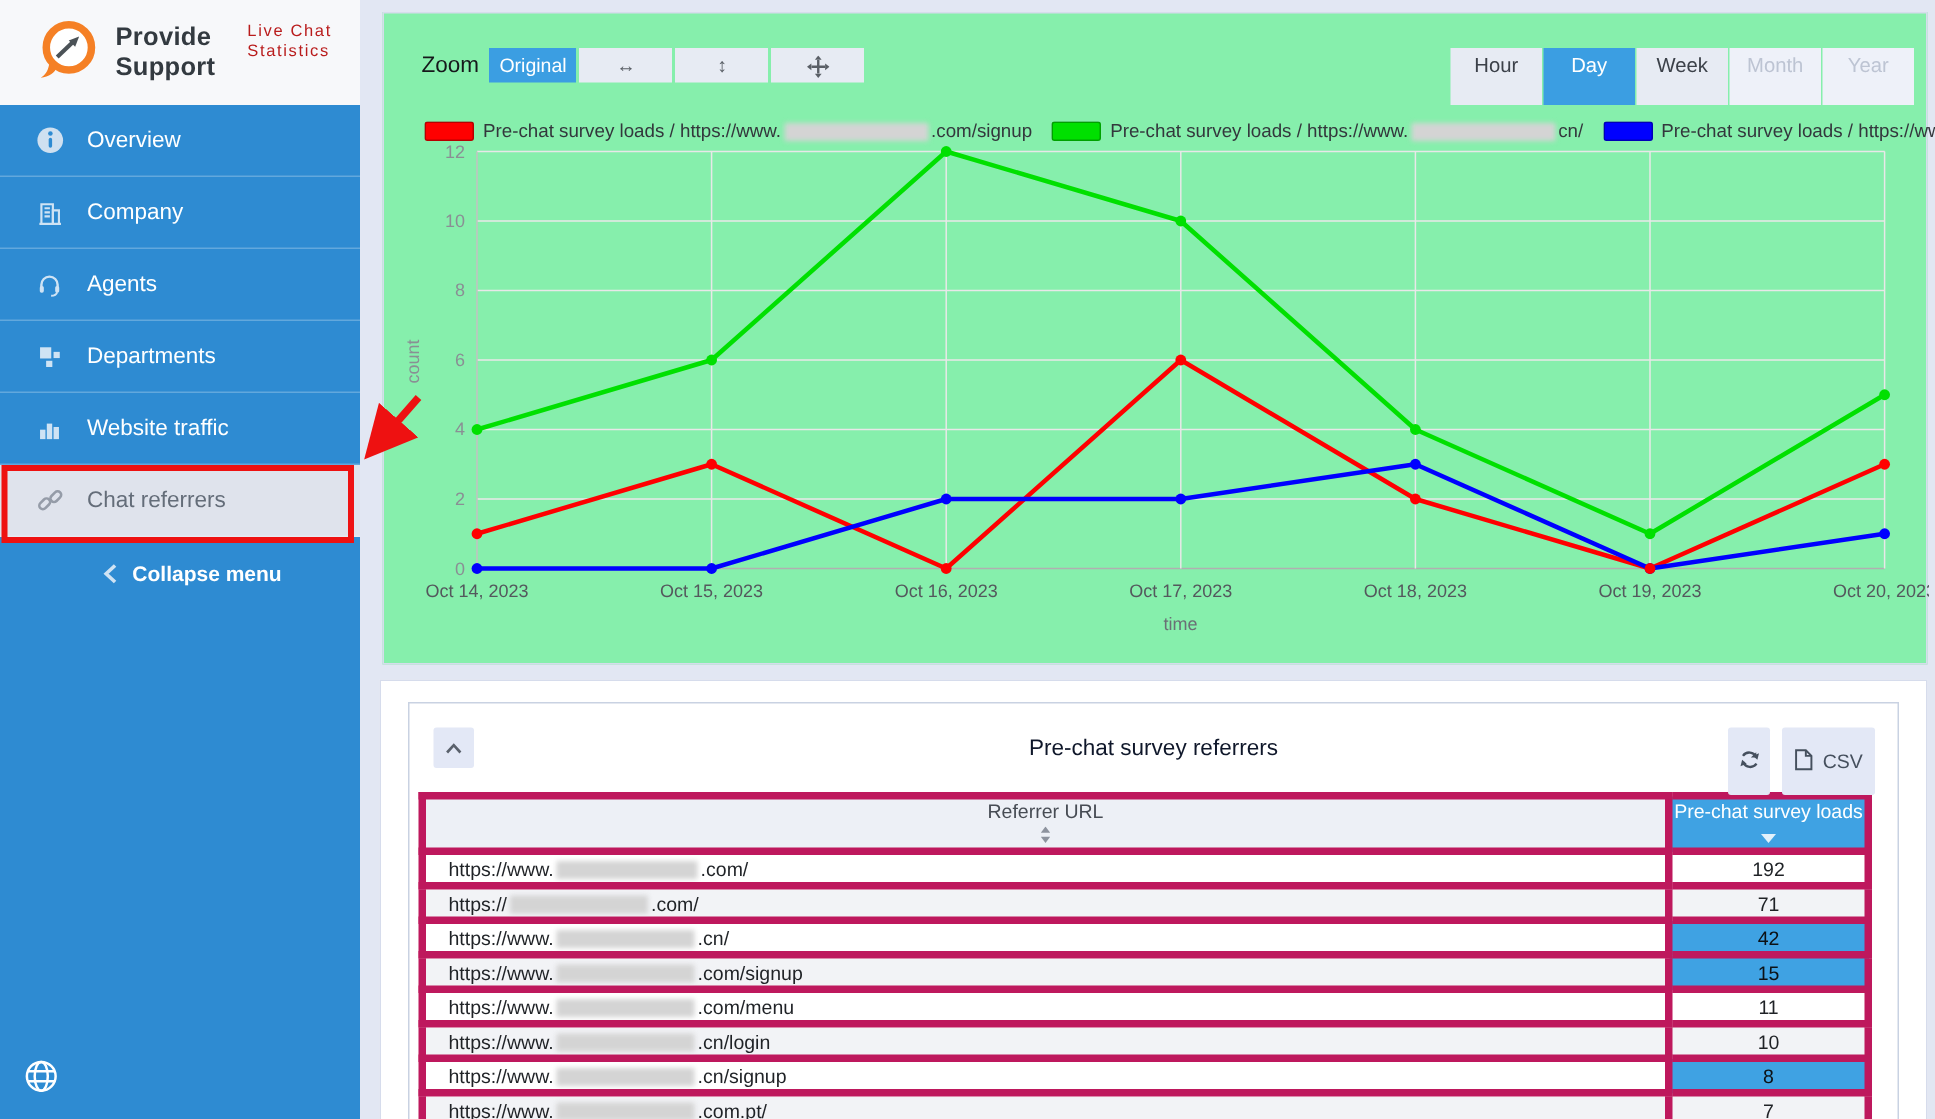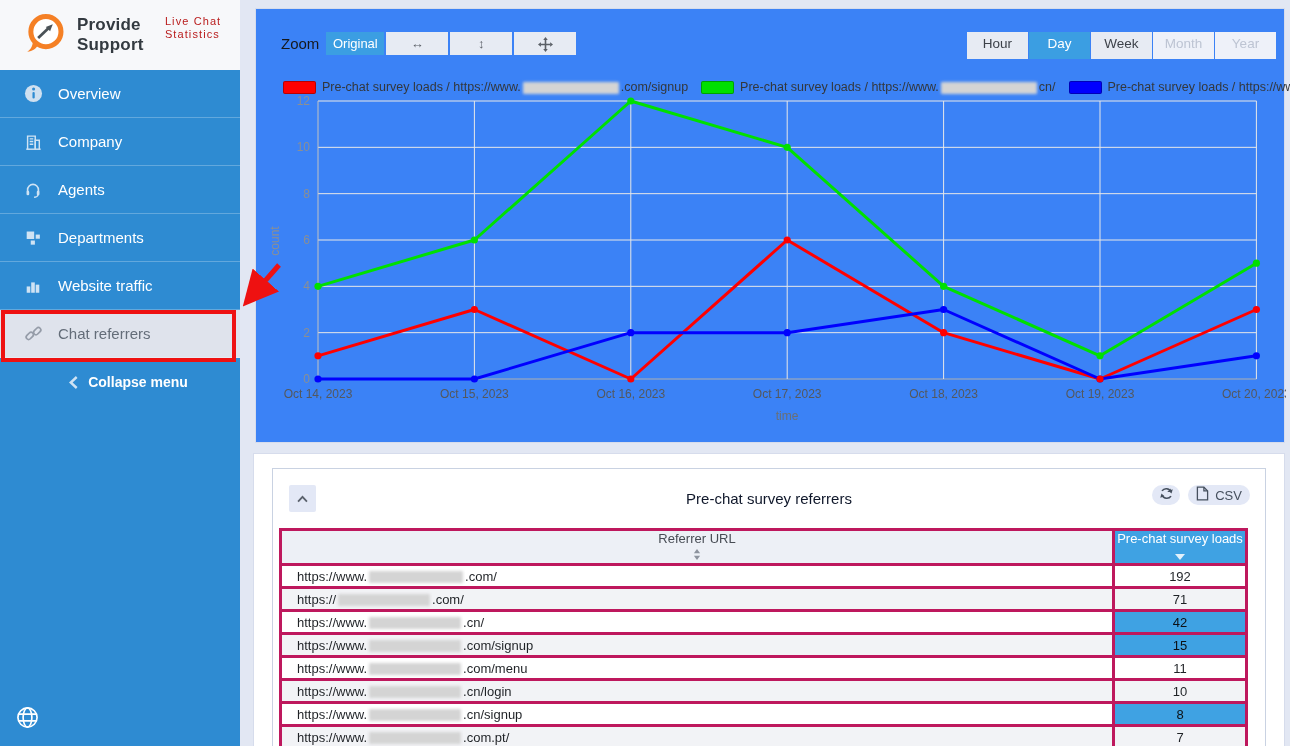--- a/index.html
+++ b/index.html
@@ -24,57 +24,57 @@
   .menu-item.active .mi-icon { color:#959ca8; }
   .menu-item.collapse { justify-content:center; padding-left:0; font-size:14px; font-weight:bold; gap:9px; border-bottom:none;margin-left:15px; }
   .menu-item.collapse .mi-icon { width:12px; }
   .globe-btn { position:absolute; left:15px; bottom:15px; width:26px; height:26px; cursor:pointer; }
   
   .annotation-box { position:absolute; left:1px; top:310px; width:235px; height:52px;
     border:4px solid #ee1111; z-index:60; pointer-events:none; }
   #arrow-svg { position:absolute; left:0; top:0; z-index:61; pointer-events:none; }
   
   .chart-card { position:absolute; left:255px; top:8px; width:1030px; height:435px;
-    background:#3b82f6; border:1px solid #d6dcec; }
+    background:#86efac; border:1px solid #d6dcec; }
   .controls-row { position:absolute; left:25px; right:8px; top:23px; height:24px; }
   .zoom-label { display:inline-block; font-size:15px; color:#16181b; margin-right:7px; vertical-align:middle; }
   .btn { display:inline-block; height:23px; line-height:23px; text-align:center;
     background:#e7ebf3; color:#3c4149; font-size:13px; vertical-align:middle; cursor:pointer; user-select:none; }
   .btn.original { width:58px; background:#3b9ee2; color:#fff; }
   .btn.iconb { width:62px; margin-left:2px; color:#5a5f66; }
   .btn.iconb svg { vertical-align:middle; }
   .ranges { position:absolute; right:0; top:0; }
-  .range-btn { display:inline-block; width:61px; height:27px; line-height:23px; text-align:center;
+  .range-btn { display:inline-block; width:61px; height:38px; line-height:23px; text-align:center;
     background:#e7ebf3; color:#3c4149; font-size:13.5px; margin-left:1px; cursor:pointer; }
   .range-btn.active { background:#3b9ee2; color:#fff; }
   .range-btn.disabled { background:#eef1f9; color:#bdc4d3; cursor:default; }
   .legend-row { position:absolute; left:27px; top:71px; display:flex; gap:13px; align-items:center;
     font-size:12.5px; color:#33373c; white-space:nowrap; }
   .legend-item { display:flex; align-items:center; }
   .swatch { width:33px; height:13px; border-radius:2px; border:1px solid rgba(0,0,0,.28); margin-right:6px; flex:none; }
   .blur { display:inline-block; height:12px; background:#d4d4d4; border-radius:1px;
     filter:blur(1.6px); vertical-align:middle; margin:0 2px; }
   #chart-svg { position:absolute; left:0; top:80px; }
   #chart-svg text { font-family:"Liberation Sans", sans-serif; }
   
   .table-card { position:absolute; left:253px; top:453px; width:1032px; height:340px;
     background:#fff; border:1px solid #d6dcec; }
   .table-inner { position:absolute; left:18px; right:18px; top:14px; bottom:-12px; border:1px solid #c9d2e2; background:#fff; }
   .panel-head { position:relative; height:59px; }
   .collapse-btn { position:absolute; left:16px; top:16px; width:27px; height:27px;
     background:#e3e8f6; border:none; border-radius:2px; cursor:pointer; display:flex; align-items:center; justify-content:center; }
   .panel-title { text-align:center; line-height:60px; font-size:15px; color:#0f172a; }
   .head-btns { position:absolute; right:15px; top:16px; display:flex; gap:8px; }
-  .tool-btn { height:20px; background:#e3e8f6; border:none; border-radius:12px; color:#46505e;
+  .tool-btn { height:45px; background:#e3e8f6; border:none; border-radius:2px; color:#46505e;
     font-size:13px; display:flex; align-items:center; justify-content:center; cursor:pointer; }
   .tool-btn.refresh { width:28px; }
   .tool-btn.csv { width:62px; gap:6px; }
   table.data-table { border-collapse:collapse; margin-left:6px; width:calc(100% - 23px);
     font-size:13px; table-layout:fixed; }
-  .data-table th, .data-table td { border:3px solid #be185d; padding:0; }
+  .data-table th, .data-table td { border:5px solid #be185d; padding:0; }
   .data-table thead th { height:33px; font-weight:normal; }
   th.url-col { background:#edf0f6; color:#474c54; }
   th.loads-col { background:#3fa2e3; color:#fff; width:133px; }
   .th-stack { display:flex; flex-direction:column; align-items:center; justify-content:center; gap:2px; }
   .data-table td { height:23px; color:#1f2226; }
   .data-table tbody tr:nth-child(even) td { background:#f2f3f6; }
   td.url { padding-left:15px; text-align:left; white-space:nowrap; overflow:hidden; }
   td.val { text-align:center; }
   td.val.hl { background:#3fa2e3 !important; color:#0d1115; }
 </style>

